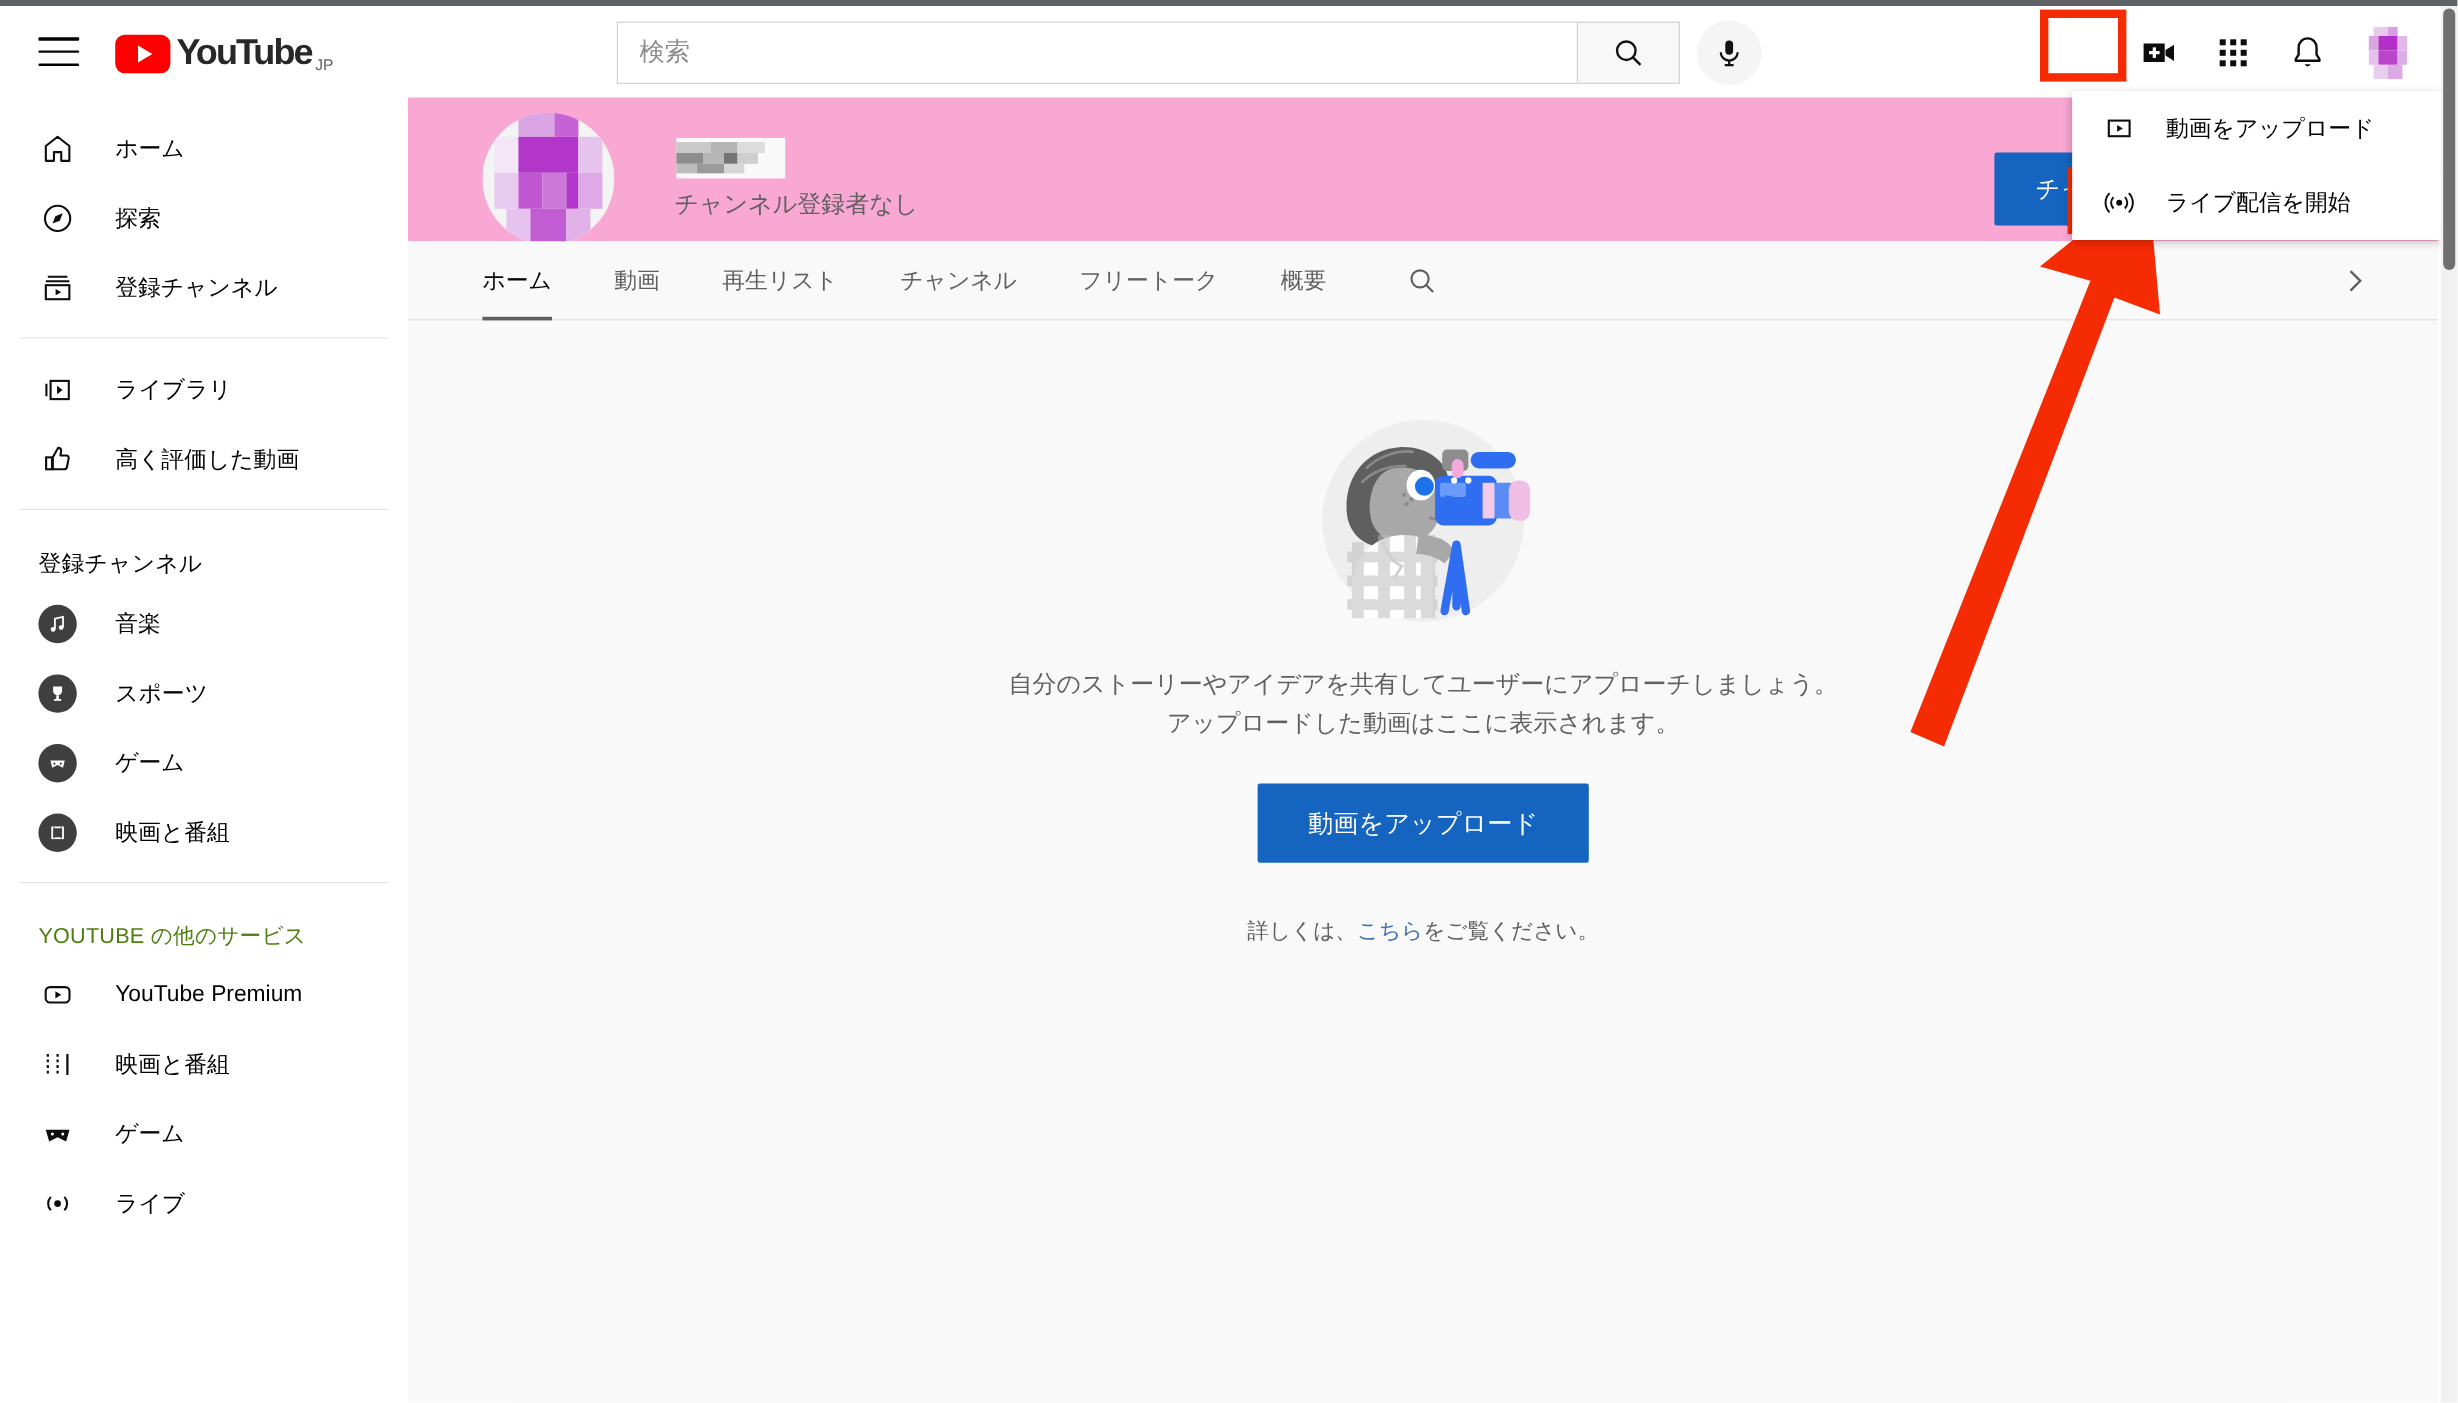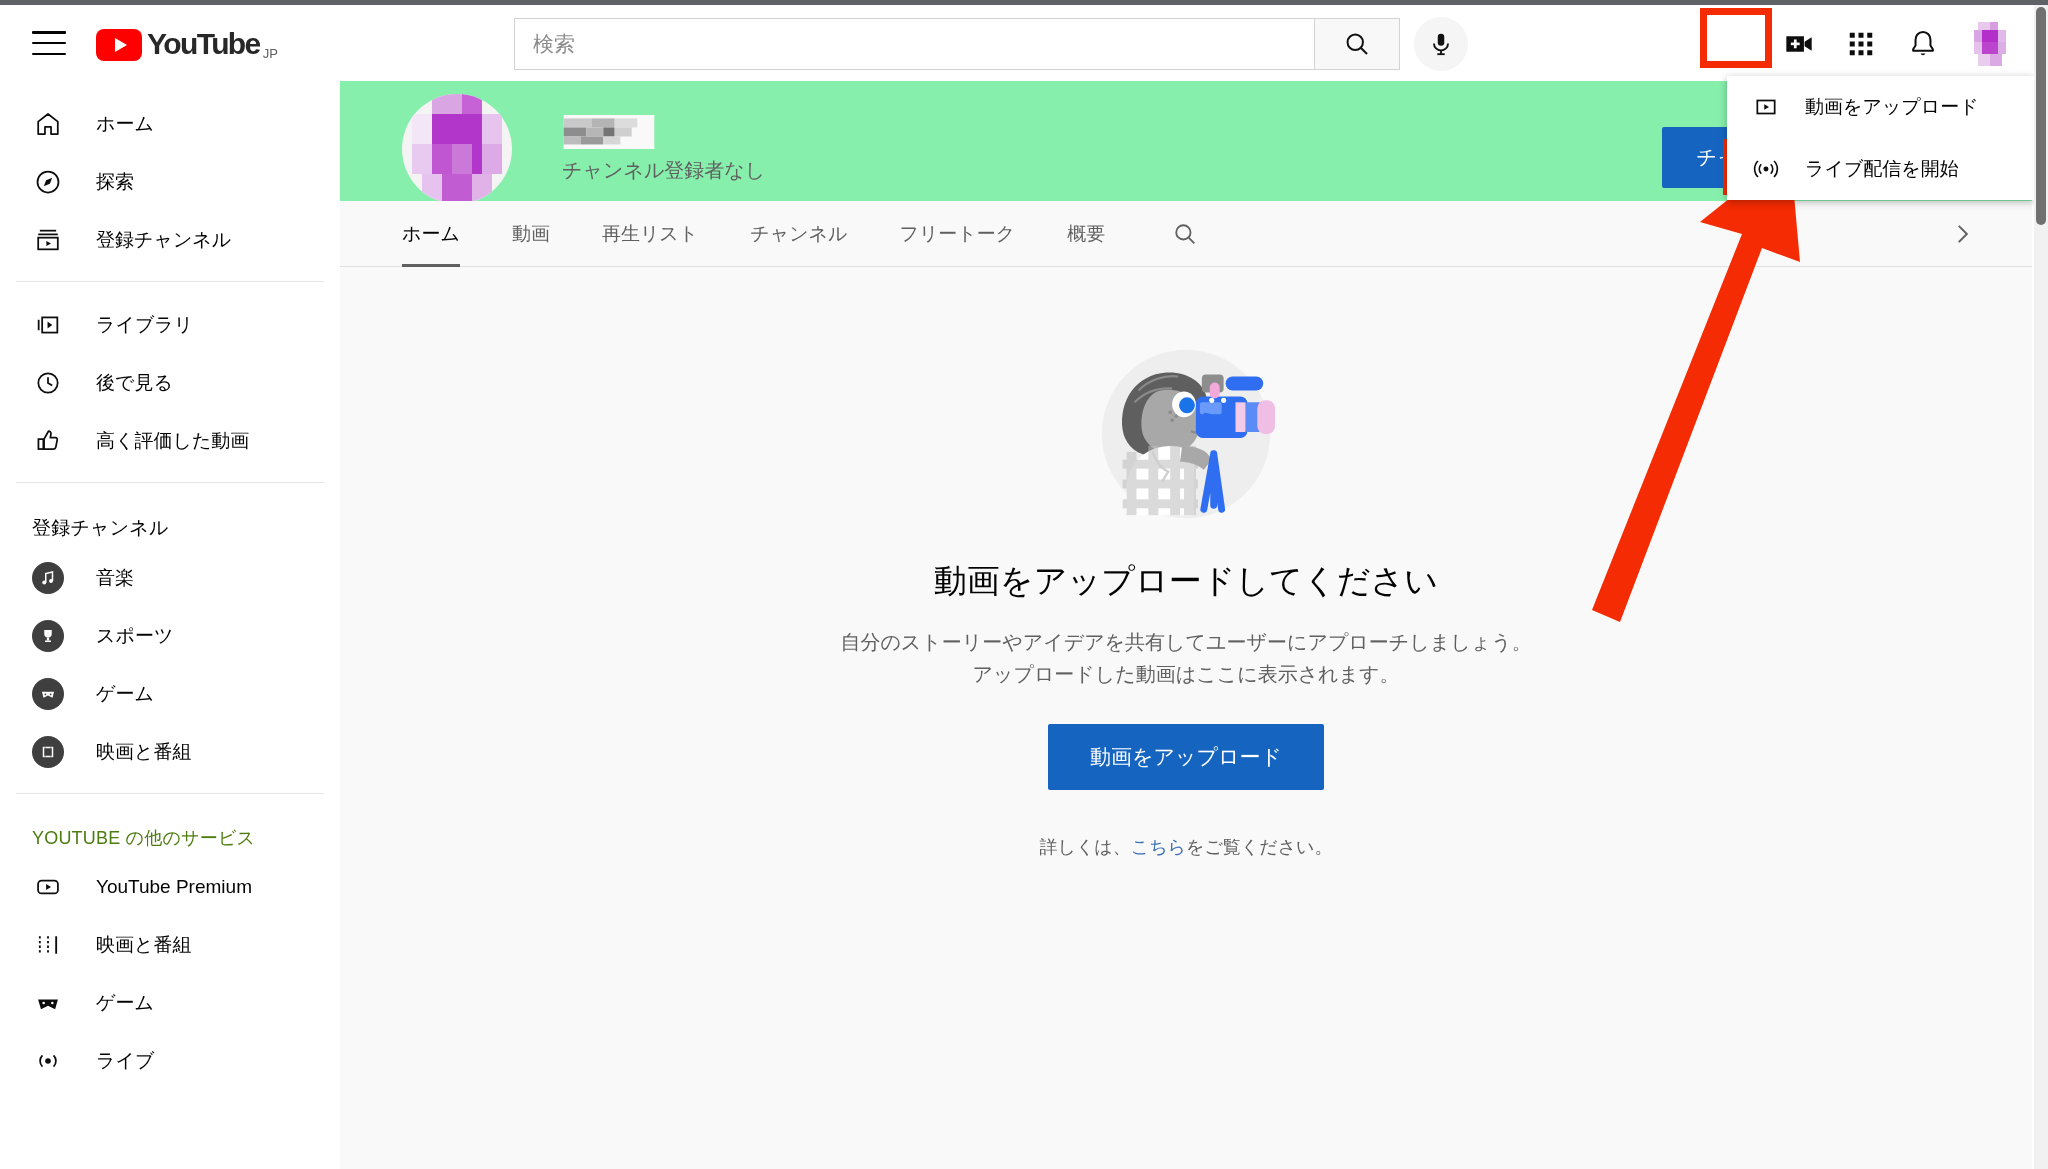--- a/index.html
+++ b/index.html
@@ -141,21 +141,21 @@
     color: #fff; font-size: 16px;
   }
 
   
   .main {
     position: absolute; top: 81px; left: 340px;
     width: 1692px; height: 1088px;
     background: #f9f9f9; overflow: hidden;
   }
   .channel-header {
-    background: #86efac; padding: 0; position: relative;
+    background: #f9a8d4; padding: 0; position: relative;
   }
   .ch-row {
     display: flex; align-items: center; height: 120px; padding: 16px 0 0 62px;
   }
   .ch-avatar {
     width: 110px; height: 110px; border-radius: 50%;
     overflow: hidden; flex: 0 0 110px; position: relative;
   }
   .ch-meta { margin-left: 50px; }
   .ch-name-blur {
@@ -399,29 +399,20 @@
     <div class="sb-section">
       <div class="sb-item">
         <span class="sb-ico">
           <svg width="28" height="28" viewBox="0 0 24 24">
             <rect x="7" y="5.5" width="13" height="13" fill="none" stroke="#0d0d0d" stroke-width="1.5"></rect>
             <line x1="4" y1="7.5" x2="4" y2="16.5" stroke="#0d0d0d" stroke-width="1.5"></line>
             <path d="M11.6 9 15.6 12 11.6 15z" fill="#0d0d0d"></path>
           </svg>
         </span>
         <span class="sb-label">ライブラリ</span>
-      </div>
-      <div class="sb-item">
-        <span class="sb-ico">
-          <svg width="28" height="28" viewBox="0 0 24 24">
-            <circle cx="12" cy="12" r="8.3" fill="none" stroke="#0d0d0d" stroke-width="1.5"></circle>
-            <polyline points="12,7 12,12 15.6,14.2" fill="none" stroke="#0d0d0d" stroke-width="1.5"></polyline>
-          </svg>
-        </span>
-        <span class="sb-label">後で見る</span>
       </div>
       <div class="sb-item">
         <span class="sb-ico">
           <svg width="28" height="28" viewBox="0 0 24 24">
             <path d="M8.6 10.4 12.4 3.6c1.6 0 2.3 1 2.1 2.4l-.5 3.1h4.3c1.1 0 1.8.9 1.6 2l-1.2 6.2c-.2 1-.9 1.6-1.9 1.6H8.6z" fill="none" stroke="#0d0d0d" stroke-width="1.5" stroke-linejoin="round"></path>
             <rect x="3.8" y="10.4" width="4.2" height="8.5" fill="none" stroke="#0d0d0d" stroke-width="1.5"></rect>
           </svg>
         </span>
         <span class="sb-label">高く評価した動画</span>
       </div>
@@ -637,21 +628,20 @@
         <rect x="172" y="66" width="18" height="34" rx="8" fill="#f0bde4"></rect>
         <rect x="150" y="68" width="10" height="30" fill="#f3cbe8"></rect>
 
         <rect x="114" y="68" width="22" height="12" rx="2" fill="#6b9bfa"></rect>
         <circle cx="126" cy="66" r="2.6" fill="#ffffff"></circle>
         <circle cx="138" cy="66" r="2.6" fill="#ffffff"></circle>
 
         <path d="M118 80c6 0 10 2 10 5M118 87c6 0 10 2 10 5M118 94c6 0 10 2 10 5" fill="none" stroke="#2f6ef0" stroke-width="3"></path>
       </svg>
 
-      <div class="es-title">動画をアップロードしてください</div>
       <div class="es-sub">
         <div>自分のストーリーやアイデアを共有してユーザーにアプローチしましょう。</div>
         <div>アップロードした動画はここに表示されます。</div>
       </div>
       <button class="es-btn">動画をアップロード</button>
       <div class="es-help">
         <span>詳しくは、</span><a href="#">こちら</a><span>をご覧ください。</span>
       </div>
     </div>
   </div>

